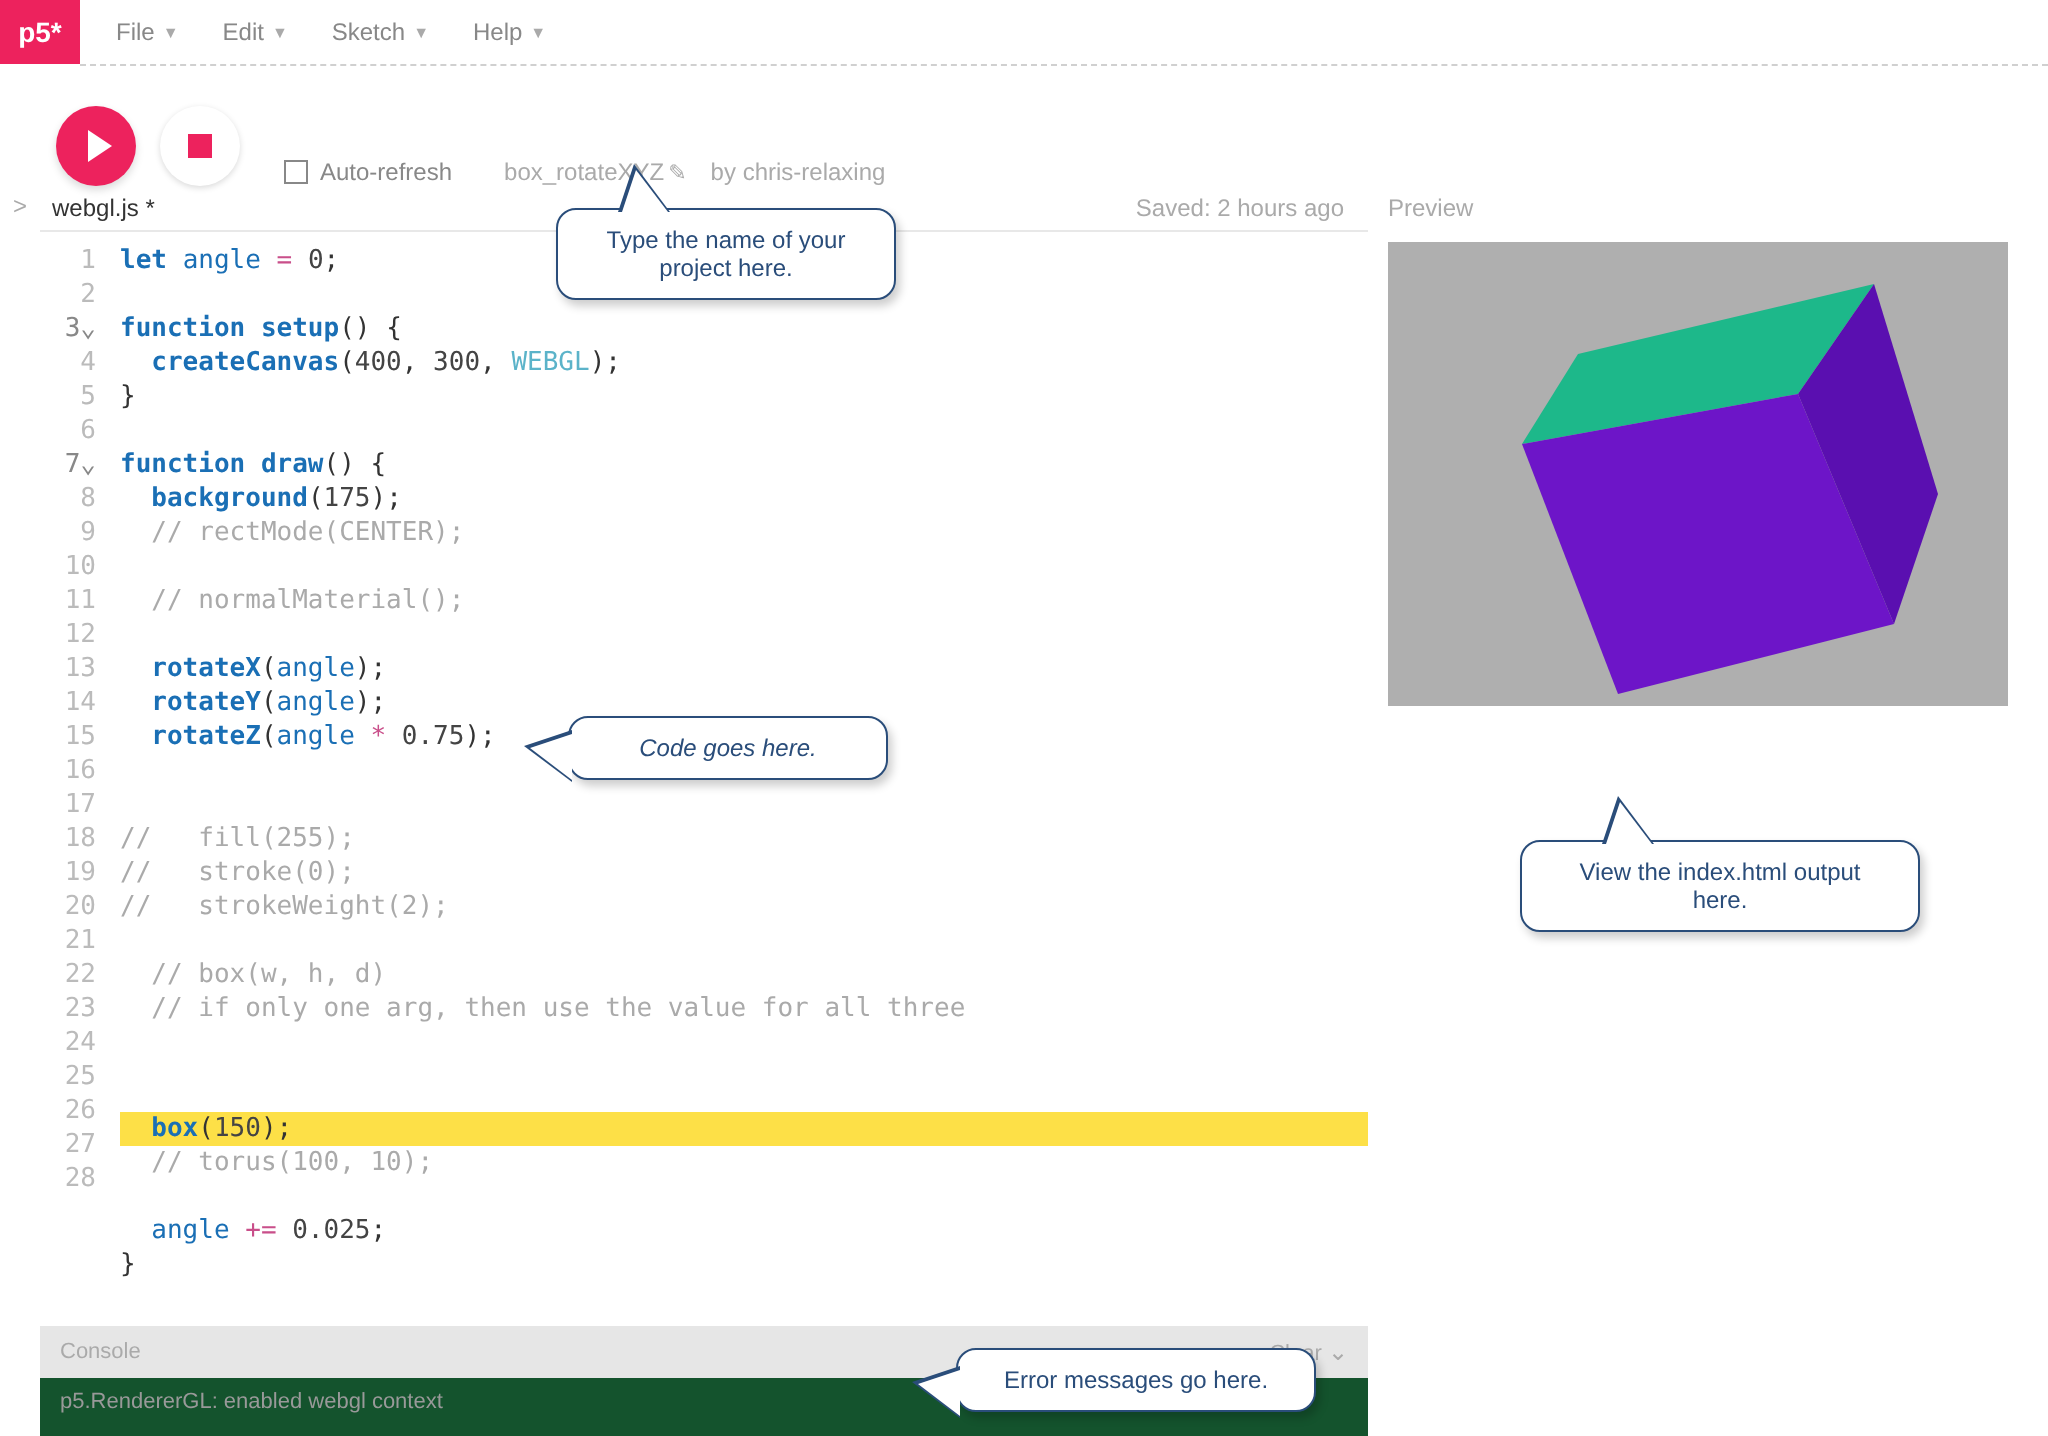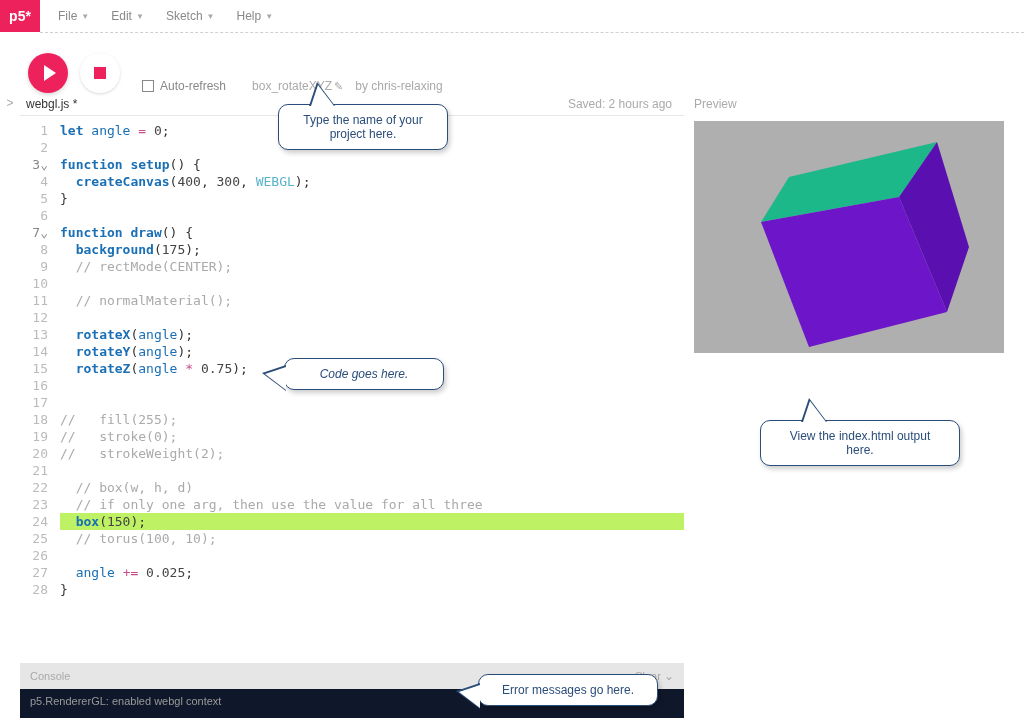--- a/index.html
+++ b/index.html
@@ -25,30 +25,30 @@
   .center { width: 664px; display: flex; flex-direction: column; }
   .tabbar { display: flex; align-items: center; padding: 4px 0 4px 6px; color: #666; font-size: 12px; justify-content: space-between; border-bottom: 1px solid #e8e8e8; }
   .tabname { color: #333; }
   .saved { color: #aaa; padding-right: 12px; }
   .editor { flex: 1; display: flex; font-family: "Consolas", "Menlo", monospace; font-size: 13px; line-height: 17px; overflow: hidden; }
   .gutter { width: 34px; text-align: right; color: #bbb; padding: 6px 6px 0 0; background: #fff; }
   .gutter .ln { height: 17px; }
   .gutter .fold { color: #888; }
   .code { flex: 1; padding: 6px 0 0 6px; }
   .code .line { height: 17px; white-space: pre; }
-  .hl-line { background: #bef264; }
+  .hl-line { background: #fde047; margin-top: 43px; }
   .kw { color: #1a6fb5; font-weight: bold; }
   .id { color: #1a6fb5; }
   .fn { color: #1a6fb5; font-weight: bold; }
   .num { color: #444; }
   .op { color: #c94f8a; }
   .cm { color: #aaa; }
   .webgl { color: #5bb3c9; }
   .console-hdr { background: #e6e6e6; color: #aaa; font-size: 11px; padding: 6px 10px; display: flex; justify-content: space-between; align-items: center; }
-  .console-body { background: #0f172a; color: #999; font-size: 11px; padding: 6px 10px; height: 30px; }
+  .console-body { background: #14532d; color: #999; font-size: 11px; padding: 6px 10px; height: 30px; }
   .right { flex: 1; padding: 4px 10px 0 10px; }
   .preview-label { color: #aaa; font-size: 12px; margin-bottom: 10px; }
   .preview { width: 310px; height: 232px; background: #afafaf; position: relative; overflow: hidden; }
   .cube { position: absolute; left: 50%; top: 50%; transform: translate(-50%,-50%); }
   .callout { position: absolute; background: #fff; border: 1.5px solid #2a4d7a; border-radius: 10px; padding: 8px 14px; color: #2a4d7a; font-size: 12px; text-align: center; box-shadow: 2px 3px 5px rgba(0,0,0,0.2); z-index: 50; }
   .callout .tail { position: absolute; width: 0; height: 0; }
   .tail-up { border-left: 8px solid transparent; border-right: 18px solid transparent; border-bottom: 24px solid #2a4d7a; top: -23px; }
   .tail-up::after { content:""; position:absolute; border-left: 7px solid transparent; border-right: 16px solid transparent; border-bottom: 21px solid #fff; left:-6px; top:3px; }
   .tail-left { border-top: 8px solid transparent; border-bottom: 18px solid transparent; border-right: 24px solid #2a4d7a; left: -23px; }
   .tail-left::after { content:""; position:absolute; border-top: 7px solid transparent; border-bottom: 16px solid transparent; border-right: 21px solid #fff; top:-6px; left:3px; }

